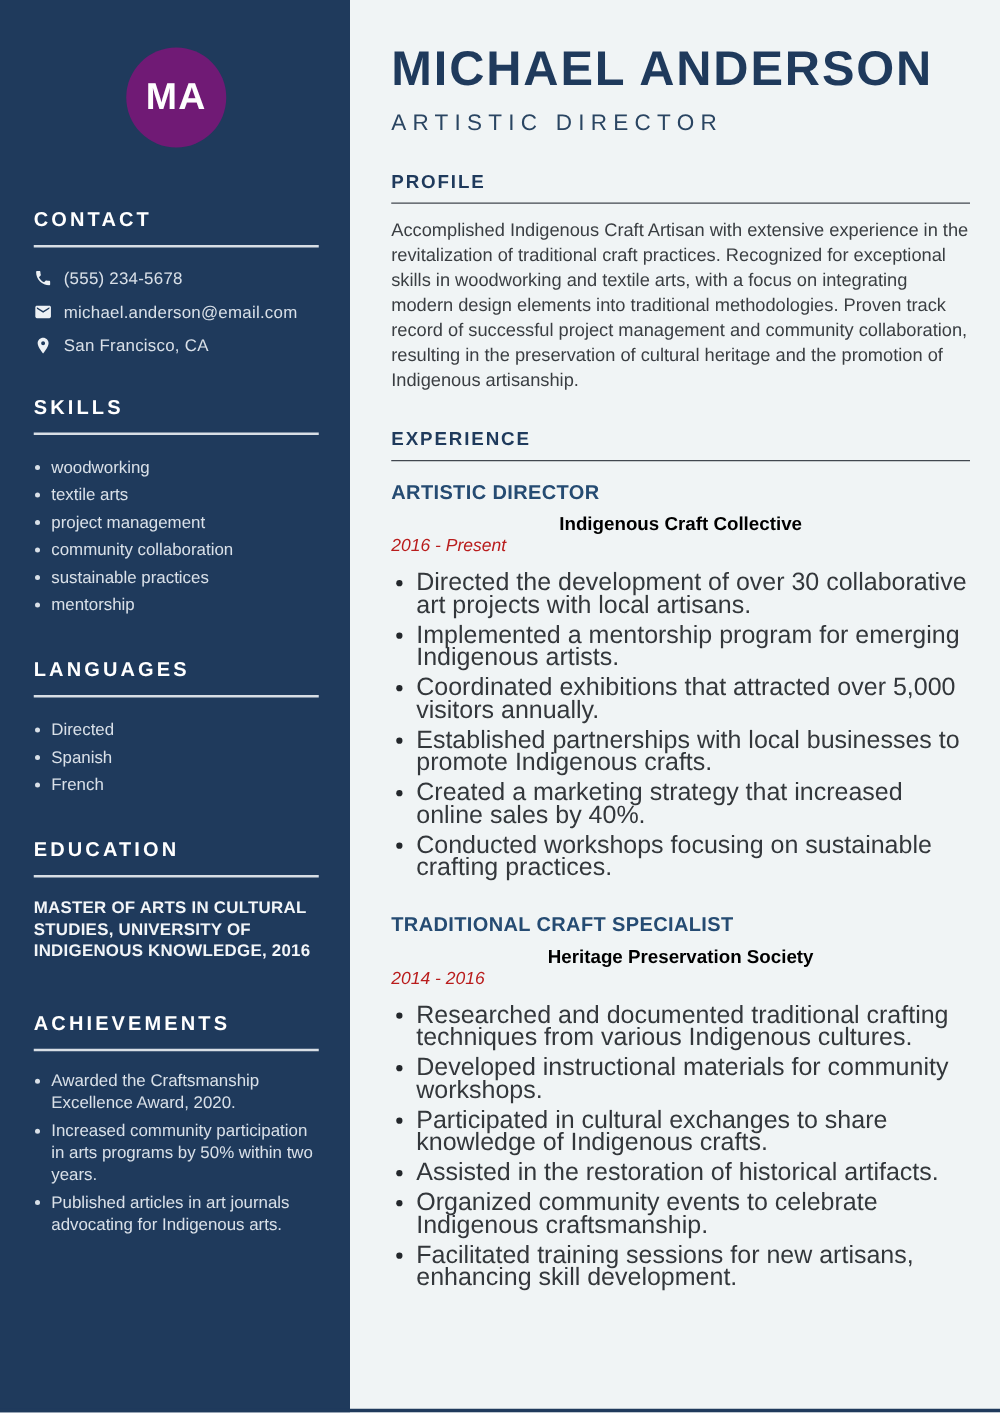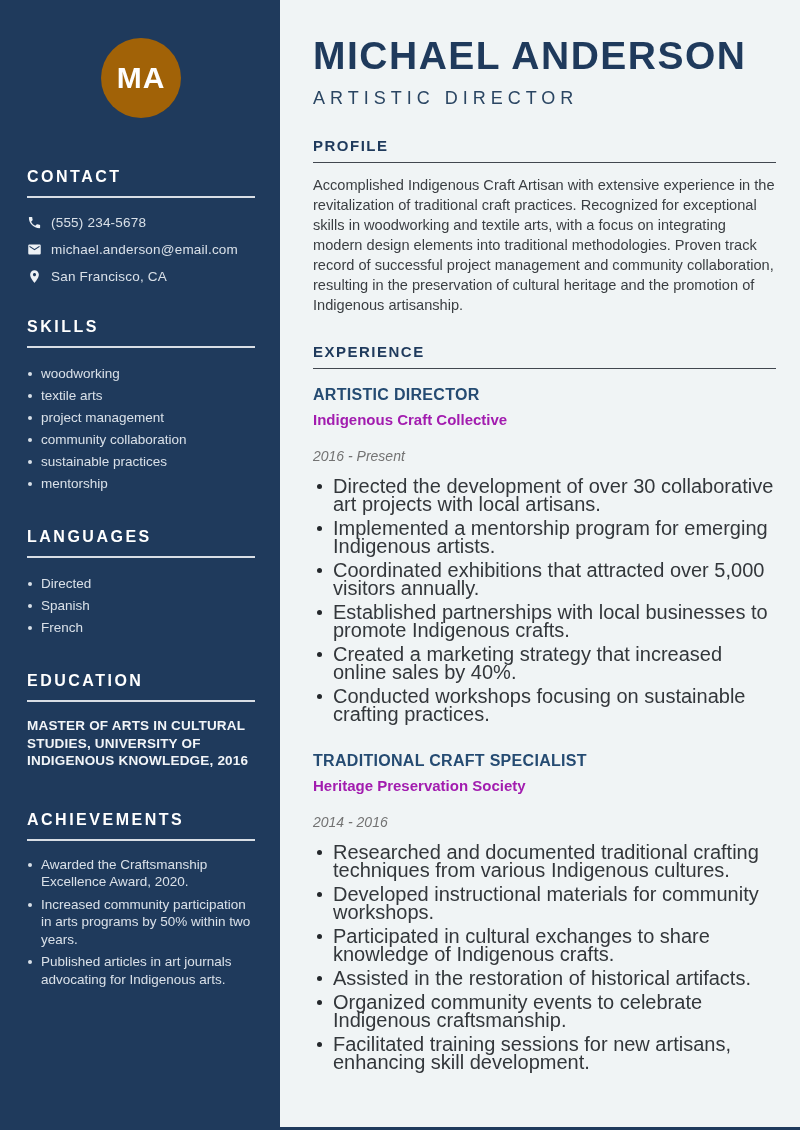--- a/index.html
+++ b/index.html
@@ -14,21 +14,21 @@
 
   
   .sidebar {
     width: 280px; flex: 0 0 280px;
     background: #1F3A5C;
     color: #DCE2E9;
     padding: 38px 25px 20px 27px;
   }
   .avatar {
     width: 80px; height: 80px; border-radius: 50%;
-    background: #a16207;
+    background: #701a75;
     margin: 0 auto;
     display: flex; align-items: center; justify-content: center;
   }
   .avatar span {
     color: #FEFEFE; font-size: 30px; font-weight: 700; letter-spacing: 1px;
   }
   .side-sec { margin-top: 33px; }
   .side-sec.first { margin-top: 50px; }
   .side-sec.achv { margin-top: 41px; }
   .side-sec h2 {
@@ -87,22 +87,22 @@
     color: #1F3A5C;
   }
   .sec-rule { border: none; border-top: 1px solid #41474F; margin: 8px 0 0 0; }
   .profile-text {
     margin: 12px 0 0 0;
     font-size: 14.6px; line-height: 20px; color: #3A3E42;
   }
   .job { margin-top: 17px; }
   .job + .job { margin-top: 29px; }
   .job-title { font-size: 16px; font-weight: 700; color: #254B72; letter-spacing: 0.3px; }
-  .company { margin-top: 7px; font-size: 15px; font-weight: 700; color: #a21caf; }
-  .dates { margin-top: 20px; font-size: 14px; font-style: italic; color: #737373; }
+  .company { margin-top: 7px; font-size: 15px; font-weight: 700; color: #000000; text-align: center; }
+  .dates { margin-top: 0; font-size: 14px; font-style: italic; color: #b91c1c; }
   ul.job-list { list-style: none; margin: 13px 0 0 0; padding: 0 0 0 3px; }
   ul.job-list li {
     position: relative; padding-left: 17px;
     font-size: 20px; line-height: 18px; color: #33373B;
     margin-bottom: 6px;
   }
   ul.job-list li::before {
     content: ""; position: absolute; left: 1px; top: 6.5px;
     width: 5px; height: 5px; border-radius: 50%; background: #23272B;
   }

